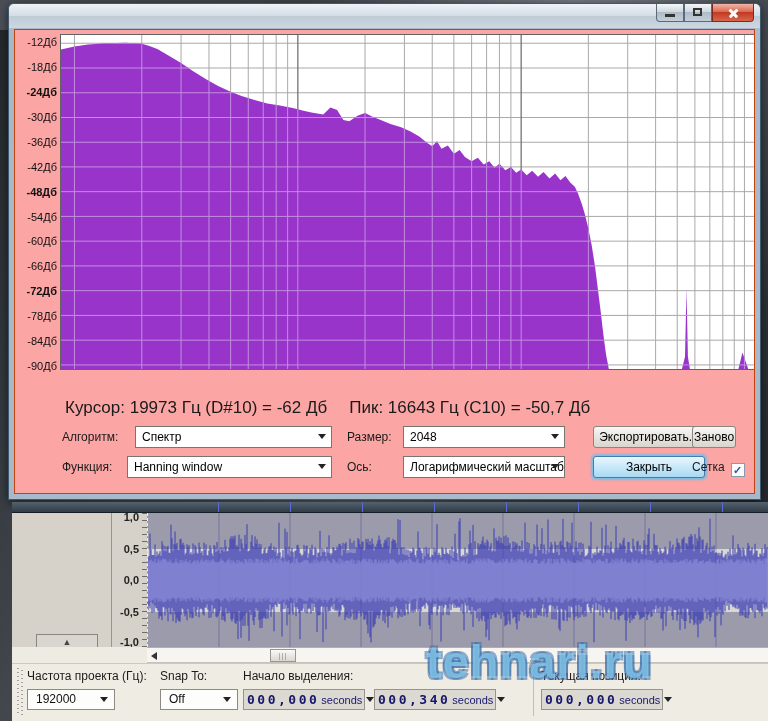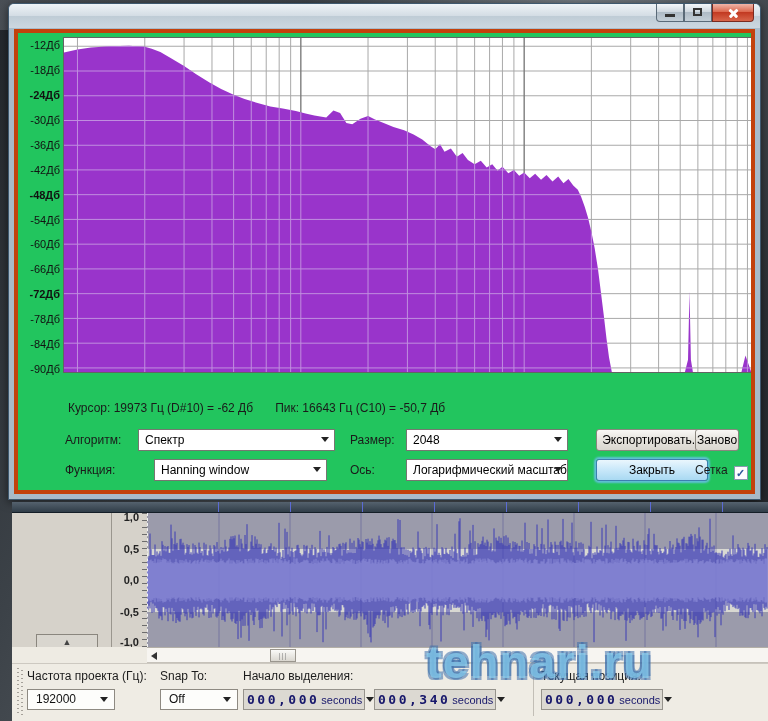--- a/index.html
+++ b/index.html
@@ -22,33 +22,33 @@
   .winbtn.min { border-radius:0 0 0 4px; }
   .winbtn.close { width:42px; border-radius:0 0 4px 0; border-color:#7a2a20;
             background:linear-gradient(#f0b5a8,#dd6a50 45%,#c23a22 50%,#d8654a); }
   .glyph-min { position:absolute; left:8px; bottom:4px; width:10px; height:3px; background:#333; }
   .glyph-max { position:absolute; left:8px; top:4px; width:9px; height:8px; border:2px solid #333; }
   .glyph-x1,.glyph-x2 { position:absolute; left:15px; top:3px; width:11px; height:2.5px; background:#fff; border-radius:1px; }
   .glyph-x1 { transform:translateY(5px) rotate(45deg); }
   .glyph-x2 { transform:translateY(5px) rotate(-45deg); }
 
   .client { position:absolute; left:5px; top:25px; right:5px; bottom:5px;
-            background:#22c55e; border:4px solid #c2410c; overflow:hidden; }
+            background:#fca5a5; border:1px solid #c2410c; overflow:hidden; }
 
   
   #y-axis { position:absolute; left:0; top:4px; width:44px; height:336px; }
   #y-axis span { position:absolute; right:2px; transform:translateY(-50%); font-size:11px; color:#111; }
   #y-axis span.b { font-weight:bold; }
   #spectrum-plot { position:absolute; left:45px; top:4px; width:699px; height:336px;
                    background:#fff; border:1px solid #636363; }
   #spec-svg { display:block; width:100%; height:100%; }
   #x-axis { position:absolute; left:45px; top:343px; width:699px; height:16px; }
   #x-axis span { position:absolute; top:0; transform:translateX(-50%); font-size:11.5px; color:#111; white-space:nowrap; }
   #x-axis span.b { font-weight:bold; }
-  .statusline { position:absolute; left:50px; top:368px; font-size:12px; color:#1a1a1a; }
+  .statusline { position:absolute; left:50px; top:368px; font-size:17px; color:#1a1a1a; }
   .statusline span { margin-right:22px; }
 
   
   .ctl-label { position:absolute; height:22px; line-height:22px; font-size:12px; color:#1a1a1a; }
   .combo { position:absolute; height:22px; background:#fff; border:1px solid #767671;
            font-size:12px; line-height:20px; padding-left:6px; color:#000; }
   .combo .arr { position:absolute; right:5px; top:7px; width:0; height:0;
                 border-left:4px solid transparent; border-right:4px solid transparent; border-top:5px solid #222; }
   .pushbtn { position:absolute; height:22px; border:1px solid #8a867e; border-radius:3px;
              background:linear-gradient(#f9f8f5,#e8e6e0 45%,#d9d6cf); font-size:12px; text-align:center; line-height:20px; }
@@ -176,21 +176,21 @@
       <span>Спектр</span><span class="arr"></span>
     </div>
     <span class="ctl-label row1" style="left:332px">Размер:</span>
     <div class="combo row1" style="left:388px;width:162px">
       <span>2048</span><span class="arr"></span>
     </div>
     <button class="pushbtn row1" style="left:578px;width:112px">Экспортировать...</button>
     <button class="pushbtn row1" style="left:677px;width:44px;left:677px">Заново</button>
 
     <span class="ctl-label row2" style="left:47px">Функция:</span>
-    <div class="combo row2" style="left:136px;width:173px">
+    <div class="combo row2" style="left:112px;width:205px">
       <span>Hanning window</span><span class="arr"></span>
     </div>
     <span class="ctl-label row2" style="left:332px">Ось:</span>
     <div class="combo row2" style="left:388px;width:162px">
       <span>Логарифмический масштаб</span><span class="arr"></span>
     </div>
     <button class="pushbtn default row2" style="left:578px;width:112px">Закрыть</button>
     <span class="ctl-label row2" style="left:677px"><span>Сетка</span><span class="checkbox" id="grid-check">✓</span></span>
   </div>
 </div>

